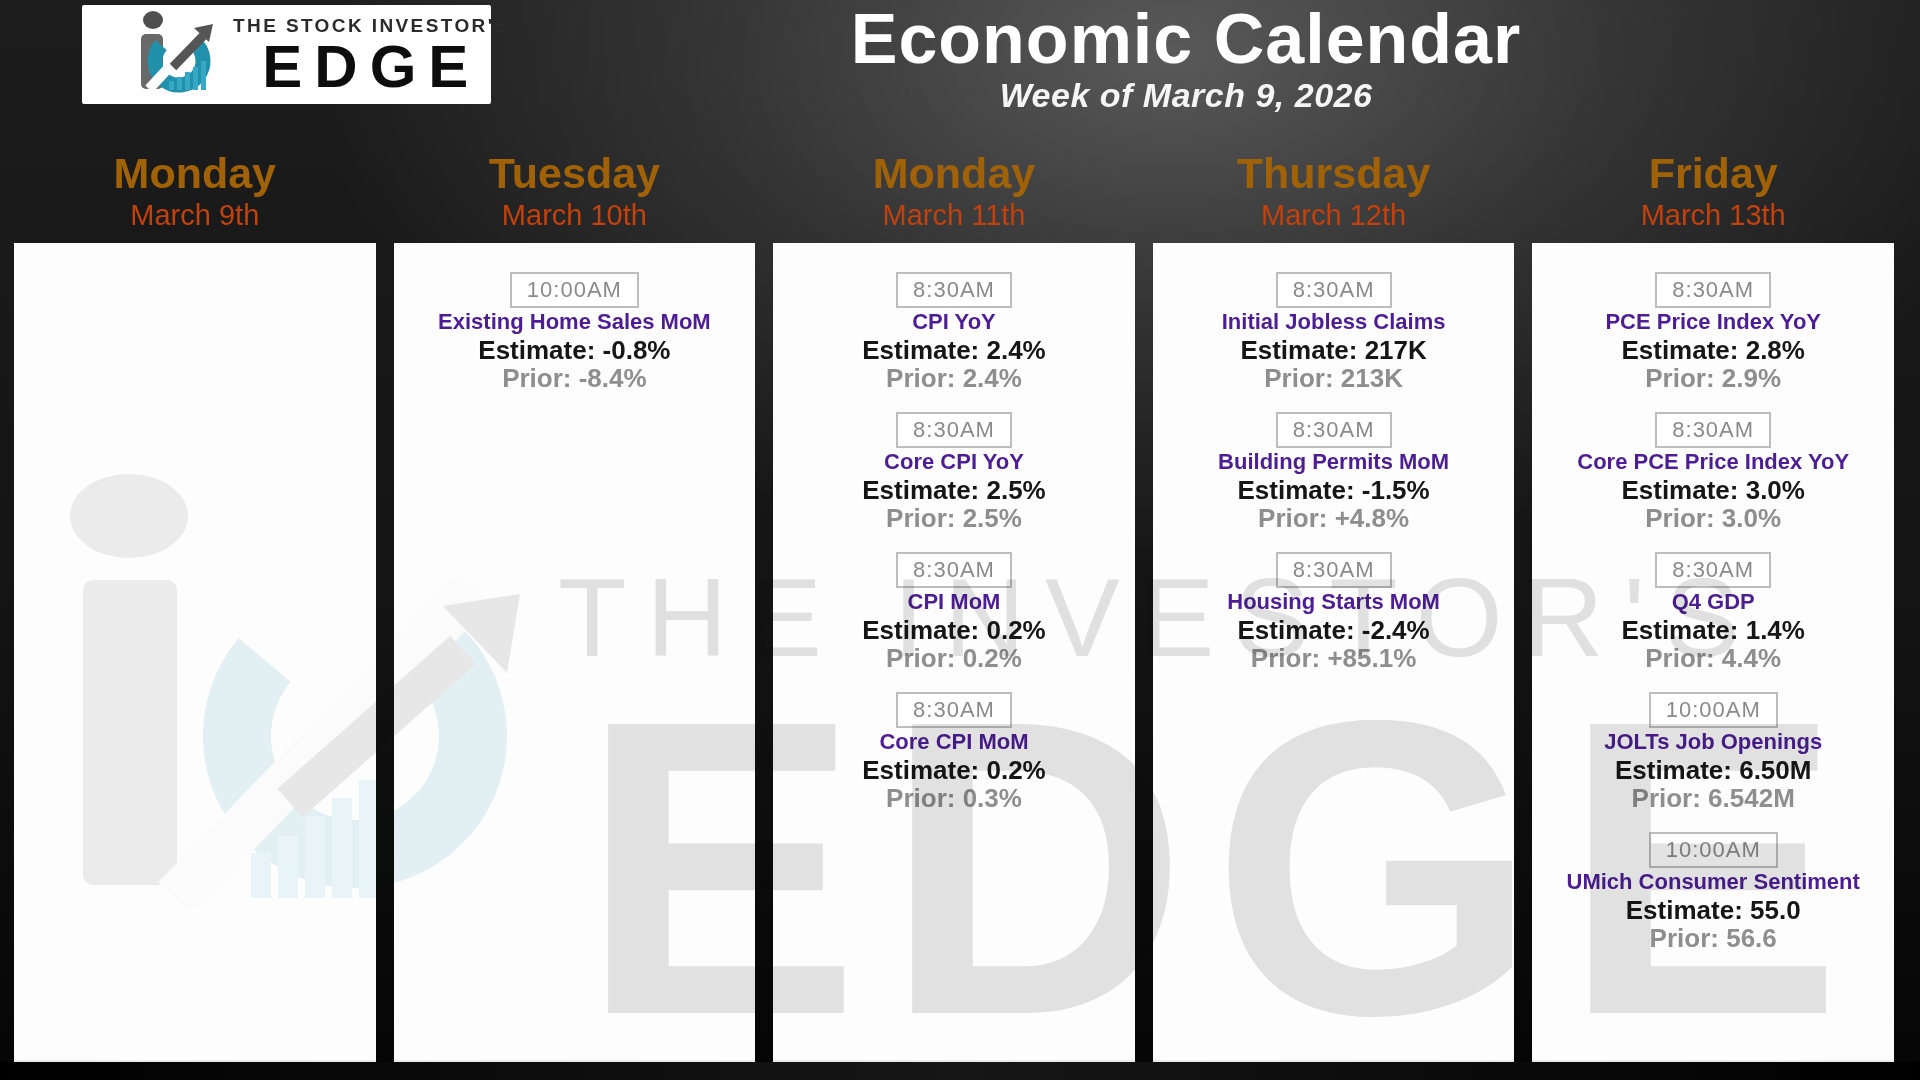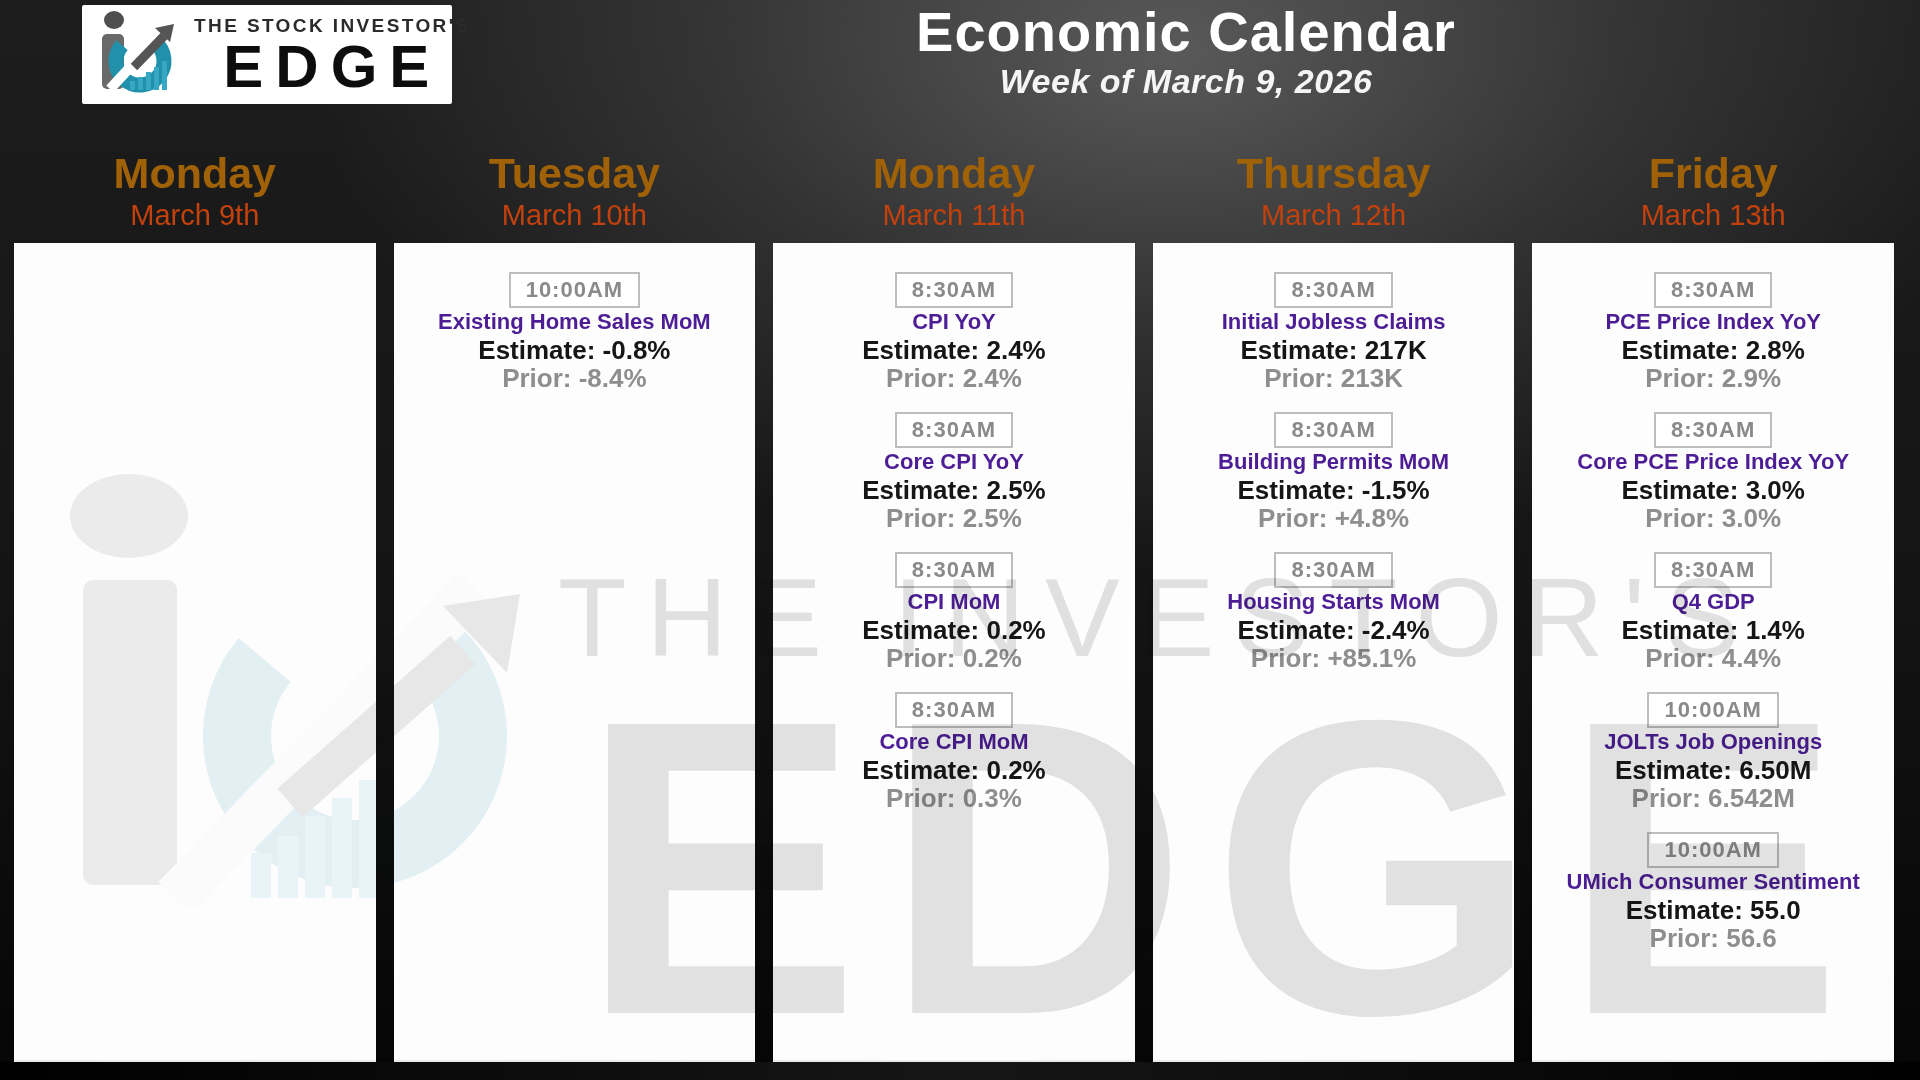--- a/index.html
+++ b/index.html
@@ -9,30 +9,30 @@
     background:
       radial-gradient(ellipse 860px 520px at 61% 5%, rgba(255,255,255,0.27) 0%, rgba(255,255,255,0.11) 52%, rgba(255,255,255,0) 100%),
       linear-gradient(to bottom, #1d1d1d 0%, #141414 55%, #050505 100%);
     position:relative;
   }
   .stage{position:absolute;inset:0;}
 
   
   .logo-box{
     position:absolute;left:82px;top:5px;width:370px;height:99px;
-    background:#ffffff;border-radius:2px;display:flex;align-items:center;z-index:3;
+    background:#ffffff;border-radius:2px;display:flex;align-items:center;z-index:3;padding-left:39px;
   }
   .logo-mark{margin-left:12px;flex:0 0 auto;}
   .logo-text{margin-left:8px;display:flex;flex-direction:column;align-items:center;}
   .logo-tagline{font-size:19px;font-weight:600;letter-spacing:2.4px;color:#2b2b2b;white-space:nowrap;}
   .logo-name{font-size:60px;font-weight:900;letter-spacing:12px;color:#0d0d0d;line-height:0.95;margin-top:1px;}
 
   .title-block{position:absolute;left:452px;right:0;top:4px;text-align:center;z-index:3;}
   .title-block h1{
-    margin:0;font-size:56px;line-height:1.0;font-weight:800;color:#ffffff;letter-spacing:1px;
+    margin:0;font-size:70px;line-height:1.0;font-weight:800;color:#ffffff;letter-spacing:1px;
   }
   .title-subtitle{font-size:34px;font-weight:700;color:#f5f5f5;margin-top:2px;letter-spacing:0.5px;font-style:italic;}
 
   
   .grid{
     position:absolute;left:14px;right:26px;
     display:grid;grid-template-columns:repeat(5,1fr);column-gap:18px;
   }
   .day-headers{top:150px;z-index:3;}
   .day-header{text-align:center;}
@@ -45,21 +45,21 @@
     padding-top:29px;box-sizing:border-box;
     text-align:center;overflow:visible;
     box-shadow:inset 0 -2px 0 rgba(0,0,0,0.07);
   }
 
   
   .event{margin-bottom:20px;}
   .badge-wrap{line-height:0;}
   .time-badge{
     display:inline-block;border:2px solid #bdbdbd;background:#ffffff;
-    font-size:22px;font-weight:700;color:#8a8a8a;letter-spacing:1px;
+    font-size:22px;font-weight:400;color:#8a8a8a;letter-spacing:1px;
     padding:4px 15px;line-height:24px;
   }
   .event-title{font-size:22px;font-weight:800;color:#4c1d95;line-height:28px;white-space:nowrap;}
   .event-estimate{font-size:26px;font-weight:800;color:#161616;line-height:28px;}
   .event-prior{font-size:26px;font-weight:800;color:#8e8e8e;line-height:28px;}
 
   
   .bottom-bar{position:absolute;left:0;right:0;bottom:0;height:18px;
     background:linear-gradient(to right,#000 0%,#161616 50%,#000 100%);z-index:0;}
 

